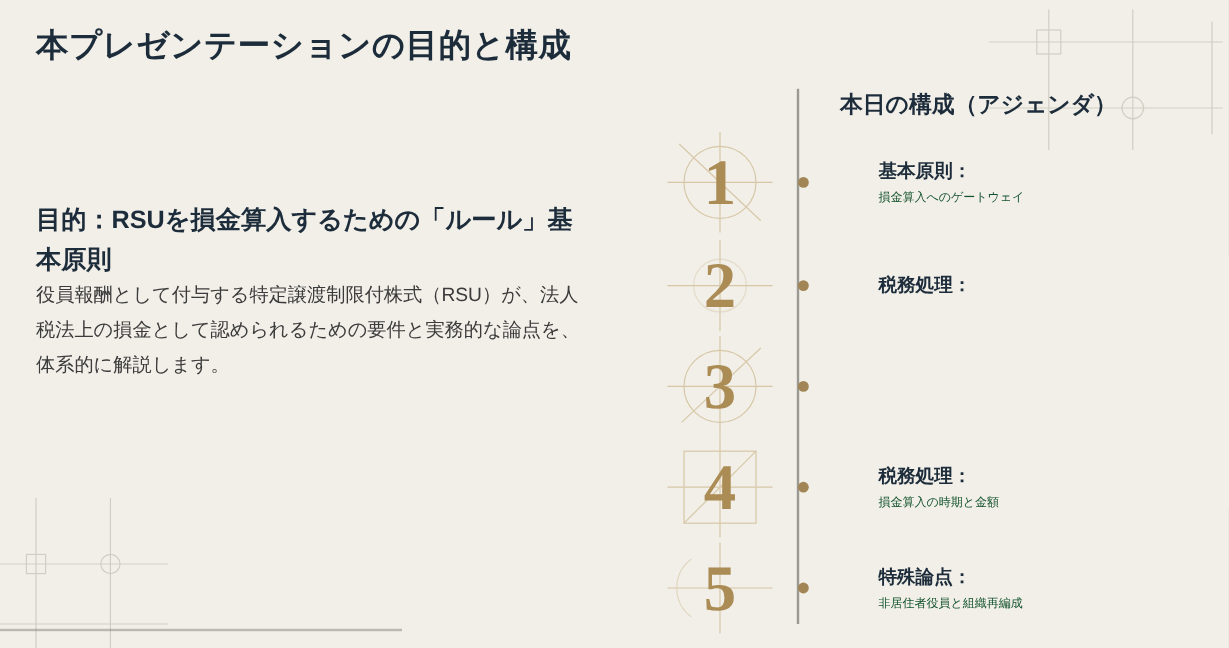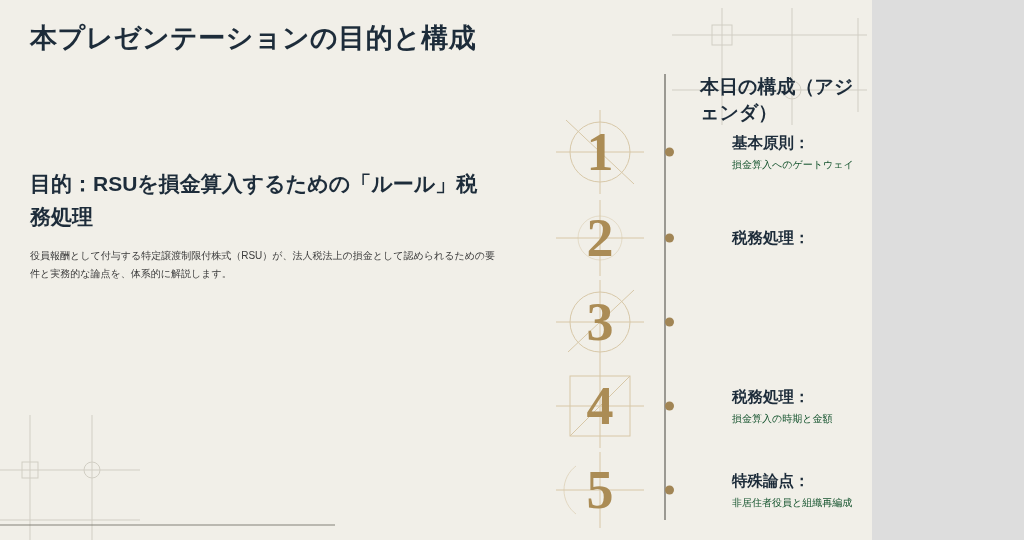--- a/index.html
+++ b/index.html
@@ -7,38 +7,38 @@
     --ink:#1d2c3a;
     --body:#3b3b3b;
     --gold:#ab8c55;
     --gold-light:#c6ad7d;
     --line:#9b9992;
     --draft:#b7b3a6;
   }
   html,body{margin:0;padding:0;background:#ddd;}
   .slide{
     position:relative;
-    width:872px;height:540px;
+    width:1024px;height:540px;
     background:var(--bg);
     overflow:hidden;
     font-family:"Liberation Sans",sans-serif;
   }
   .slide-title{
     position:absolute;left:30px;top:20px;
     font-size:27px;font-weight:700;color:var(--ink);
     letter-spacing:0.5px;
   }
   .purpose{
     position:absolute;left:30px;top:168px;width:468px;
   }
   .purpose-heading{
     font-size:21px;font-weight:700;color:var(--ink);line-height:1.55;
   }
   .purpose-body{
-    margin-top:14px;font-size:10px;color:var(--body);line-height:1.8;
+    font-size:16px;color:var(--body);line-height:1.8;
   }
   .timeline{
     position:absolute;left:664px;top:74px;width:2px;height:446px;
     background:var(--line);
   }
   .agenda-header{
     position:absolute;left:700px;top:74px;
     font-size:19px;font-weight:700;color:var(--ink);
   }
   .agenda-item{
@@ -114,21 +114,21 @@
       <line x1="0" y1="105" x2="140" y2="105"></line>
       <rect x="22" y="47" width="16" height="16"></rect>
       <circle cx="92" cy="55" r="8"></circle>
     </svg>
   </div>
   <div class="bottom-rule"></div>
 
   <div class="slide-title">本プレゼンテーションの目的と構成</div>
 
   <div class="purpose">
-    <div class="purpose-heading">目的：RSUを損金算入するための「ルール」税務処理</div>
+    <div class="purpose-heading">目的：RSUを損金算入するための「ルール」基本原則</div>
     <div class="purpose-body">役員報酬として付与する特定譲渡制限付株式（RSU）が、法人税法上の損金として認められるための要件と実務的な論点を、体系的に解説します。</div>
   </div>
 
   <div class="timeline"></div>
   <div class="agenda-header">本日の構成（アジェンダ）</div>
 
   <div class="agenda-item i1">
     <div class="num-cell">
       <svg viewBox="0 0 88 84">
         <line x1="0" y1="42" x2="88" y2="42"></line>

